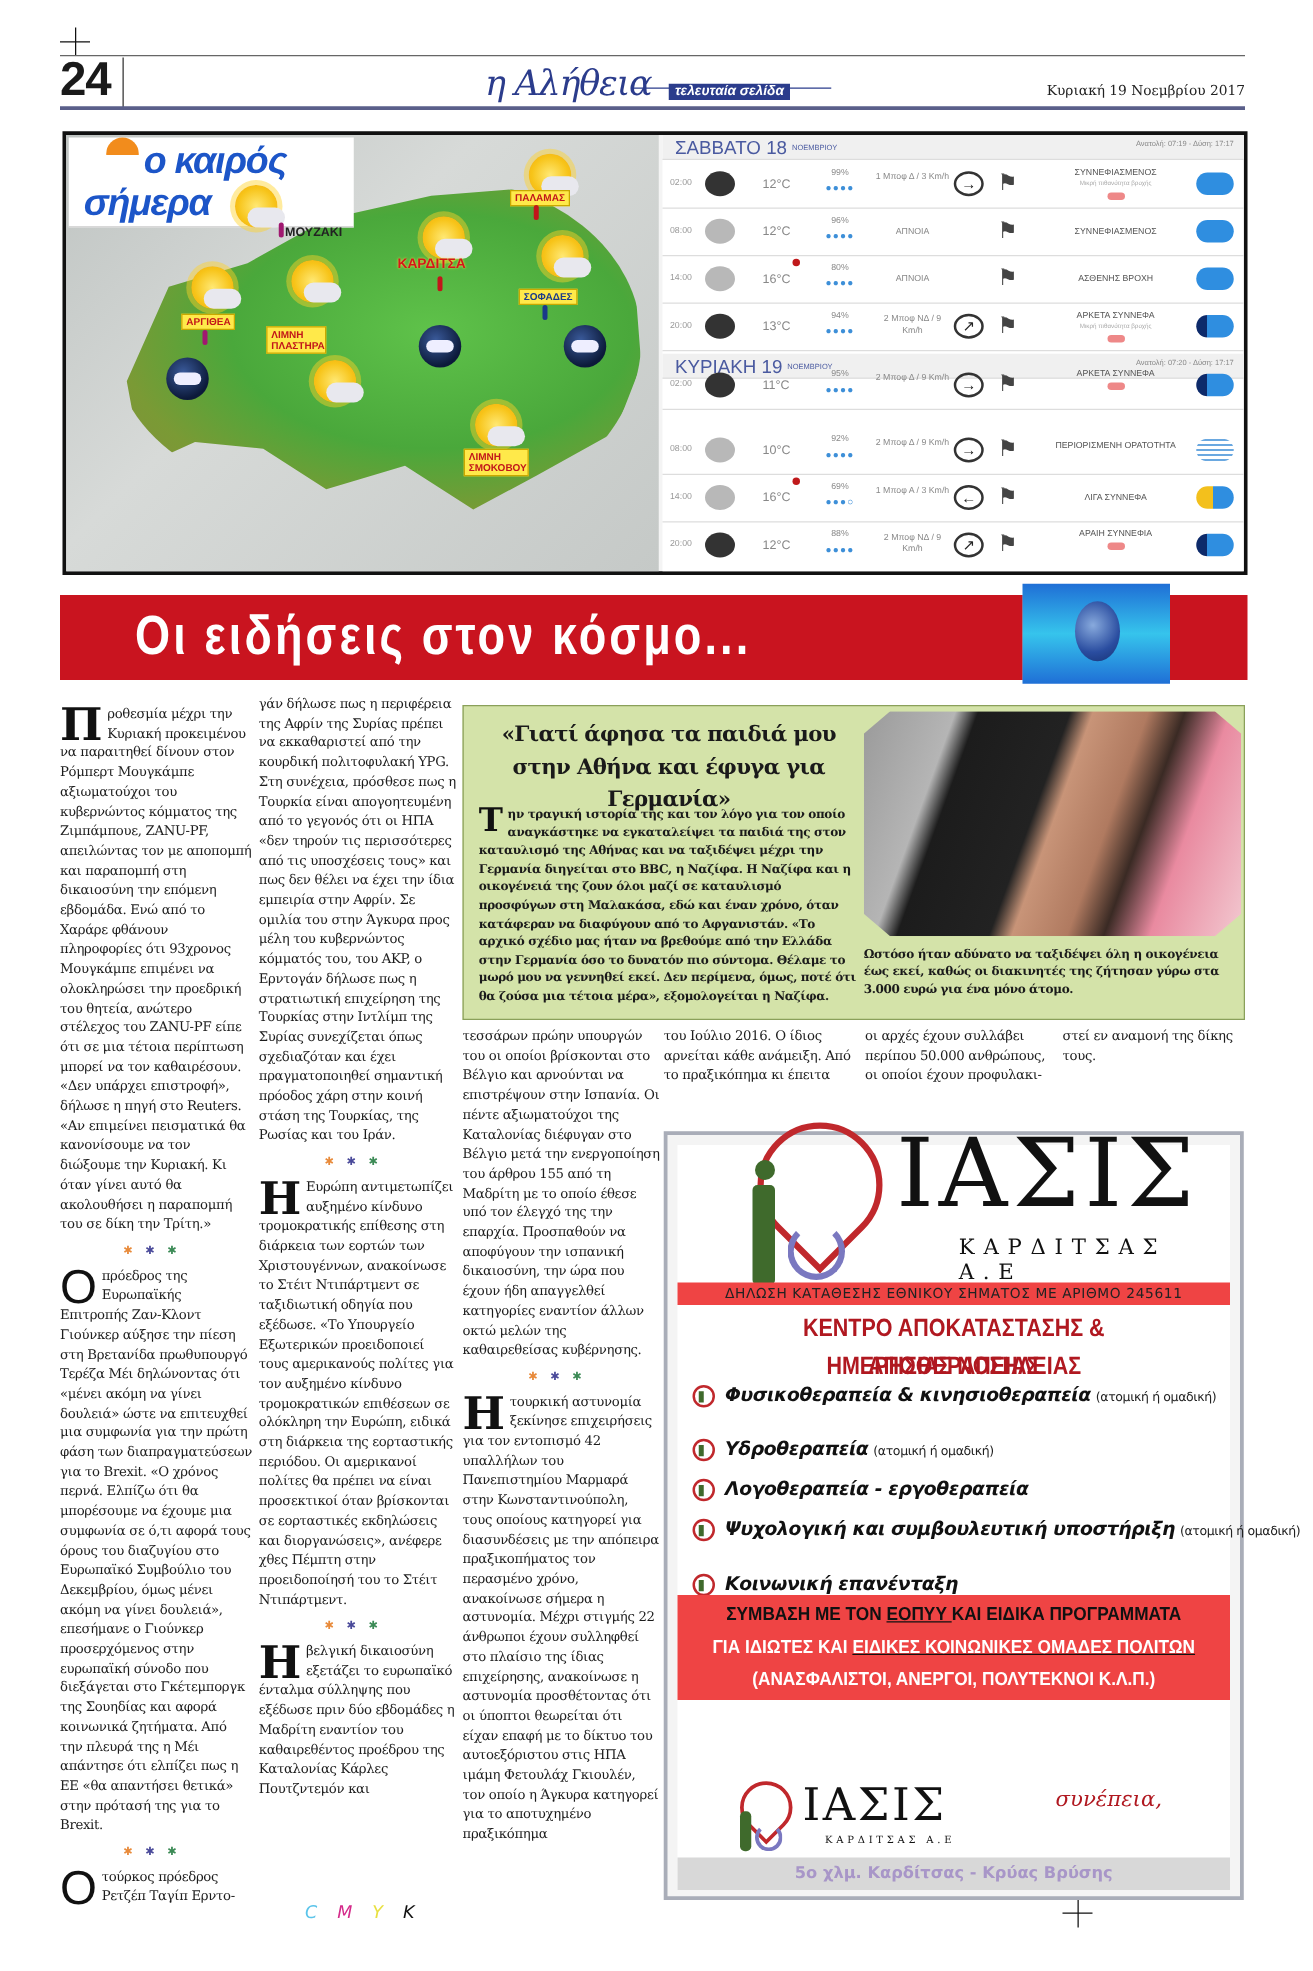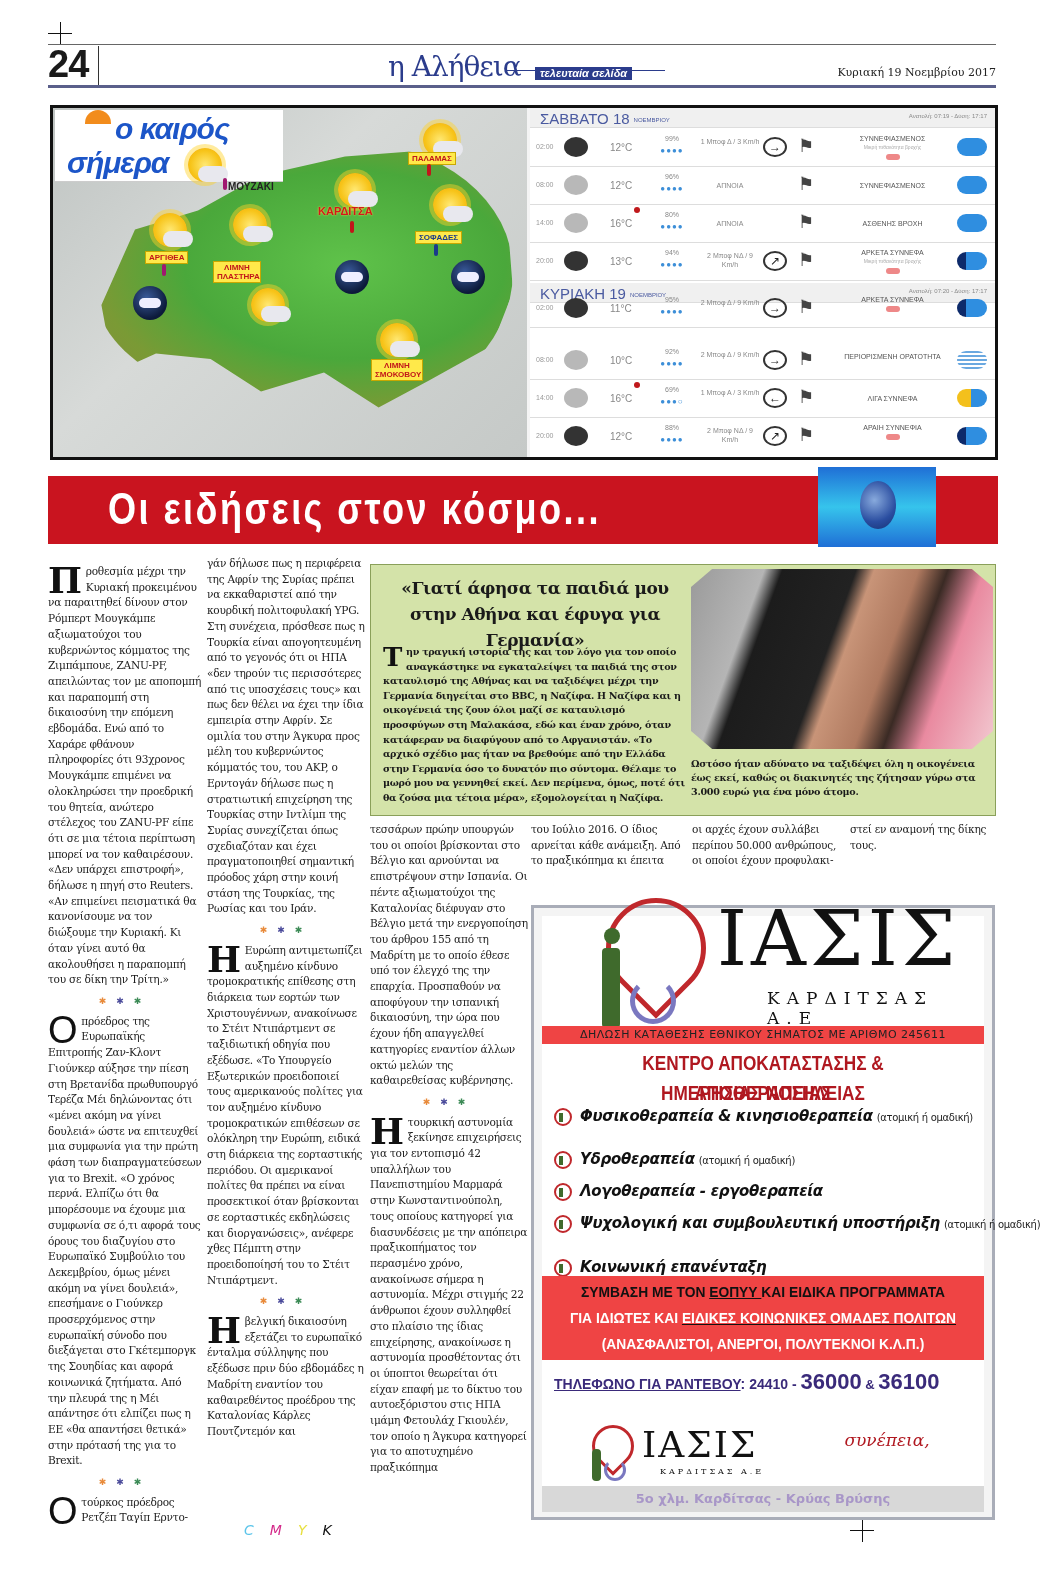--- a/index.html
+++ b/index.html
@@ -3,37 +3,37 @@
 <meta charset="utf-8">
 <style>
 *{box-sizing:border-box;margin:0;padding:0}
 body{width:1050px;height:1577px;background:#fff;position:relative;overflow:hidden;font-family:"DejaVu Serif",serif;color:#1a1a1a}
 .abs{position:absolute}
 
 .pgnum{left:48px;top:44px;font-family:"Liberation Sans",sans-serif;font-weight:bold;font-size:38px;line-height:40px;letter-spacing:-1px}
 .pgbar{left:98px;top:46px;width:1px;height:40px;background:#333}
 .toprule{left:48px;top:44px;width:948px;height:1px;background:#666}
 .botrule{left:48px;top:85px;width:948px;height:3px;background:#5a5f8a}
-.masthead{left:388px;top:50px;font-family:"DejaVu Serif",serif;font-size:28px;color:#2b3c8c;letter-spacing:-1px}
+.masthead{left:388px;top:50px;font-family:"DejaVu Serif",serif;font-size:28px;color:#2b3c8c;font-style:italic;letter-spacing:-1px}
 .mastline{left:505px;top:70px;width:160px;height:1px;background:#2b3c8c}
 .lastpage{left:535px;top:67px;background:#2b3c8c;color:#fff;font-family:"Liberation Sans",sans-serif;font-size:11px;font-style:italic;font-weight:bold;padding:0 5px;height:13px;line-height:13px}
 .dateline{right:54px;top:66px;font-size:11px;color:#222}
 
 .wx{left:50px;top:105px;width:948px;height:355px;border:3px solid #111;background:#f4f4f4}
 .map{left:53px;top:108px;width:474px;height:349px;background:linear-gradient(135deg,#bfc4c2 0%,#d7dad8 40%,#c5c9c7 100%);overflow:hidden}
 .land{position:absolute;left:40px;top:35px;width:420px;height:270px;background:radial-gradient(ellipse at 60% 45%,#5fc24a 0%,#4aa83b 45%,#7a9a35 70%,#8a8a40 100%);border-radius:48% 40% 42% 55%/45% 50% 55% 50%;clip-path:polygon(2% 60%,10% 32%,25% 25%,40% 12%,60% 5%,85% 2%,98% 15%,100% 55%,95% 75%,80% 88%,68% 98%,55% 85%,40% 92%,28% 80%,15% 78%,5% 85%)}
 .maptitle{position:absolute;left:2px;top:2px;width:228px;height:72px;background:#fff;border-bottom:1px solid #ccc}
 .maptitle .t1{position:absolute;left:60px;top:4px;font-family:"Liberation Sans",sans-serif;font-weight:bold;font-size:30px;color:#1c55c8;font-style:italic;letter-spacing:-1px;line-height:30px}
 .maptitle .t2{position:absolute;left:12px;top:38px;font-family:"Liberation Sans",sans-serif;font-weight:bold;font-size:30px;color:#1c55c8;font-style:italic;letter-spacing:-1px;line-height:30px}
 .umb{position:absolute;left:30px;top:0;width:26px;height:14px;background:#f28c1c;border-radius:14px 14px 0 0}
 .sun{position:absolute;width:34px;height:34px;border-radius:50%;background:radial-gradient(circle,#ffe873 0%,#f7c419 60%,#f3a70d 100%);box-shadow:0 0 0 4px rgba(255,210,40,.45)}
 .sun::after{content:"";position:absolute;left:10px;top:18px;width:30px;height:16px;background:#e8e8ee;border-radius:10px}
 .moon{position:absolute;width:34px;height:34px;border-radius:50%;background:radial-gradient(circle at 40% 35%,#3a5a9a 0%,#0c1a3a 70%)}
 .moon::after{content:"";position:absolute;left:6px;top:12px;width:22px;height:10px;background:#eef;border-radius:8px}
-.label{position:absolute;background:#ffe94a;color:#c2161a;font-family:"Liberation Sans",sans-serif;font-weight:bold;font-size:8px;padding:1px 3px;line-height:9px;text-align:center;border:1px solid #c9a800}
+.label{position:absolute;background:#ffe94a;color:#c2161a;font-family:"Liberation Sans",sans-serif;font-weight:bold;font-size:8px;padding:1px 3px;line-height:9px;text-align:left;border:1px solid #c9a800}
 .label.big{font-size:11px;background:transparent;border:none;color:#d4171a;text-shadow:0 0 2px #ffe94a}
 .pin{position:absolute;width:4px;height:12px;background:#c2161a;border-radius:2px}
 .forecast{left:530px;top:108px;width:465px;height:349px;background:#fff}
 .dayhead{position:absolute;left:0;width:465px;height:20px;background:#f0f0f0;border-bottom:1px solid #ddd}
 .dayhead .dn{position:absolute;left:10px;top:2px;font-family:"Liberation Sans",sans-serif;font-size:15px;color:#4a5aa0;letter-spacing:0}
 .dayhead .dn small{font-size:6px;margin-left:4px;vertical-align:middle}
 .dayhead .sr{position:absolute;right:8px;top:5px;font-size:6px;color:#888;font-family:"Liberation Sans",sans-serif}
 .frow{position:absolute;left:0;width:465px;height:38px;border-bottom:1px solid #ddd;font-family:"Liberation Sans",sans-serif;color:#777}
 .frow .tm{position:absolute;left:6px;top:14px;font-size:7px;color:#999}
 .frow .clk{position:absolute;left:34px;top:8px;width:24px;height:20px;border-radius:50%}
@@ -330,21 +330,20 @@
     <div class="adred" style="top:162px">ΗΜΕΡΗΣΙΑΣ ΝΟΣΗΛΕΙΑΣ</div>
     <div class="svc" style="top:189px"><span class="mini"></span><span>Φυσικοθεραπεία &amp; κινησιοθεραπεία</span><span class="note">(ατομική ή ομαδική)</span></div>
     <div class="svc" style="top:232px"><span class="mini"></span><span>Υδροθεραπεία</span><span class="note">(ατομική ή ομαδική)</span></div>
     <div class="svc" style="top:264px"><span class="mini"></span><span>Λογοθεραπεία - εργοθεραπεία</span></div>
     <div class="svc" style="top:296px"><span class="mini"></span><span>Ψυχολογική και συμβουλευτική υποστήριξη</span><span class="note">(ατομική ή ομαδική)</span></div>
     <div class="svc" style="top:340px"><span class="mini"></span><span>Κοινωνική επανένταξη</span></div>
     <div class="adstrip" style="top:360px;height:84px"></div>
     <div class="contract" style="top:364px;color:#111"><span>ΣΥΜΒΑΣΗ ΜΕ ΤΟΝ </span><u>ΕΟΠΥΥ </u><span>ΚΑΙ ΕΙΔΙΚΑ ΠΡΟΓΡΑΜΜΑΤΑ</span></div>
     <div class="contract" style="top:390px;color:#fff"><span>ΓΙΑ ΙΔΙΩΤΕΣ ΚΑΙ </span><u style="text-decoration-color:#111">ΕΙΔΙΚΕΣ ΚΟΙΝΩΝΙΚΕΣ ΟΜΑΔΕΣ ΠΟΛΙΤΩΝ</u></div>
     <div class="contract" style="top:416px;color:#fff">(ΑΝΑΣΦΑΛΙΣΤΟΙ, ΑΝΕΡΓΟΙ, ΠΟΛΥΤΕΚΝΟΙ Κ.Λ.Π.)</div>
-    <div class="phone" style="top:453px"><u style="font-size:14px">ΤΗΛΕΦΩΝΟ ΓΙΑ ΡΑΝΤΕΒΟΥ</u><span style="font-size:14px">: 24410 - </span><span style="font-size:22px">36000</span><span style="font-size:13px"> &amp; </span><span style="font-size:22px">36100</span></div>
     <div class="logo" style="left:40px;top:505px;width:200px;height:62px">
       <div class="heart" style="left:10px;top:4px;width:42px;height:42px;border-width:3px"></div>
       <div class="person" style="left:10px;top:28px;width:9px;height:32px"></div>
       <div class="wheel" style="left:22px;top:38px;width:22px;height:22px;border-width:3px"></div>
       <div class="iasis" style="left:60px;top:2px;font-size:36px;line-height:44px;letter-spacing:2px">ΙΑΣΙΣ</div>
       <div class="iasis-sub" style="left:78px;top:46px;font-size:8px;letter-spacing:3px">ΚΑΡΔΙΤΣΑΣ Α.Ε</div>
     </div>
     <div class="slogan" style="left:260px;top:513px;width:170px">
         <div>συνέπεια,</div>
       </div>

